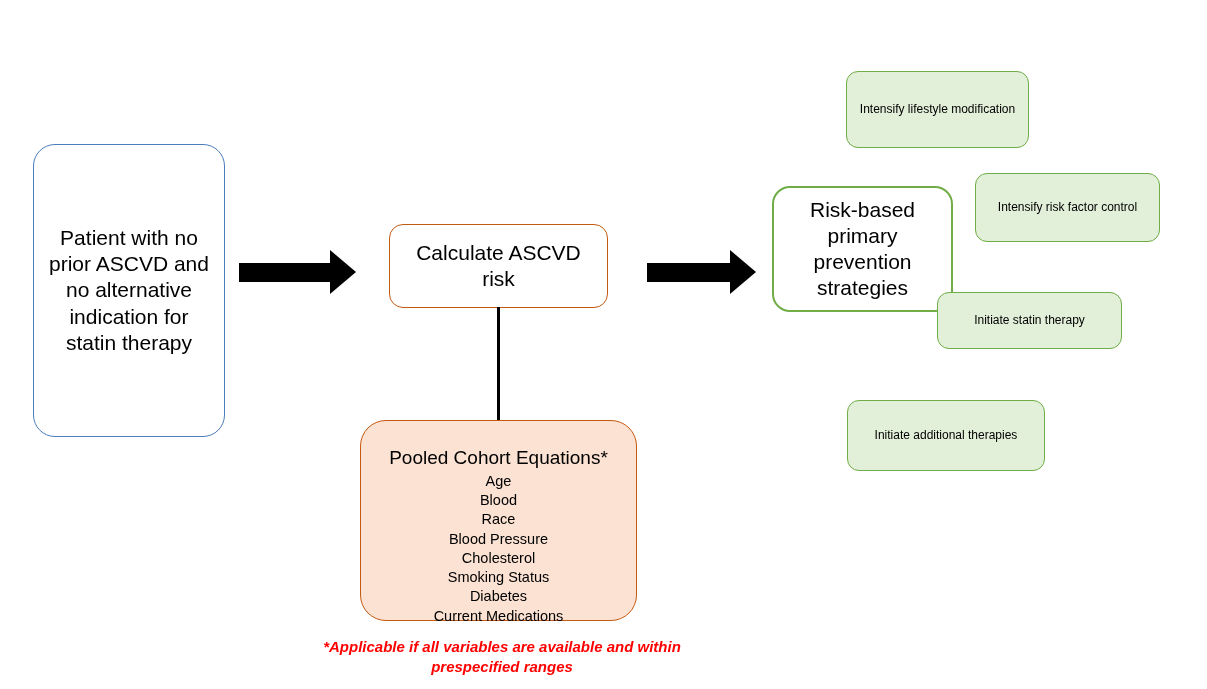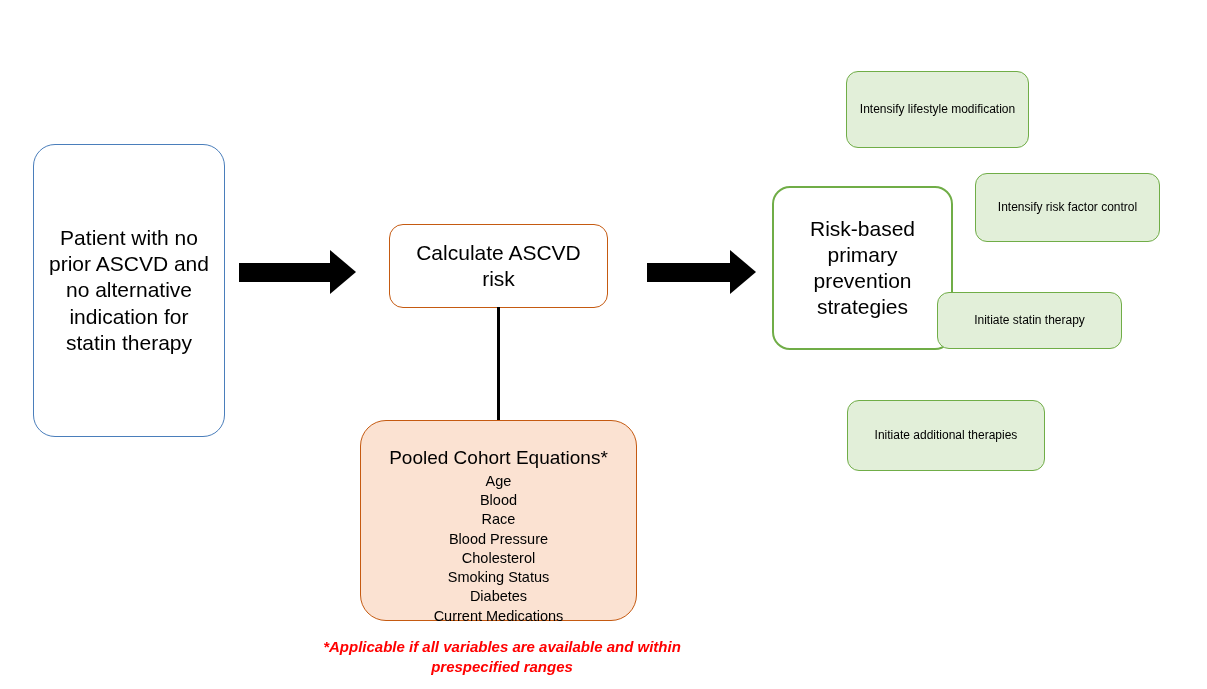--- a/index.html
+++ b/index.html
@@ -90,21 +90,21 @@
     font-weight: bold;
     font-size: 15px;
     line-height: 1.35;
   }
 
   
   .node-risk {
     left: 772px;
     top: 186px;
     width: 181px;
-    height: 164px;
+    height: 126px;
     border: 2px solid #70ad47;
     border-radius: 18px;
     background: #ffffff;
     font-size: 21px;
     padding: 2px 8px;
   }
 
   
   .node-green {
     border: 1.4px solid #70ad47;

